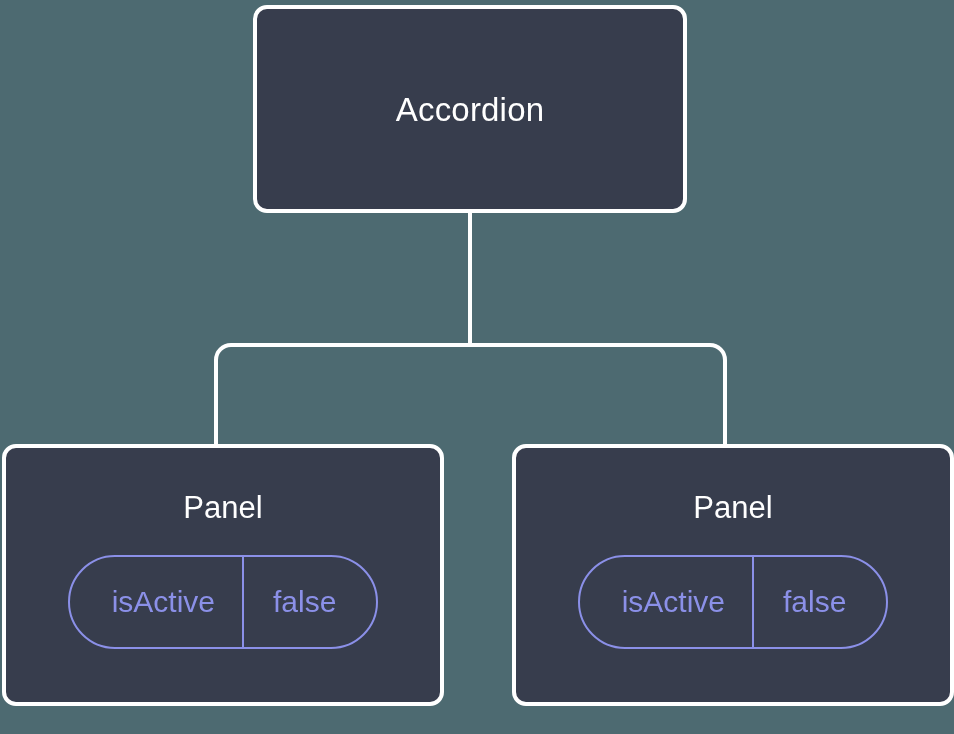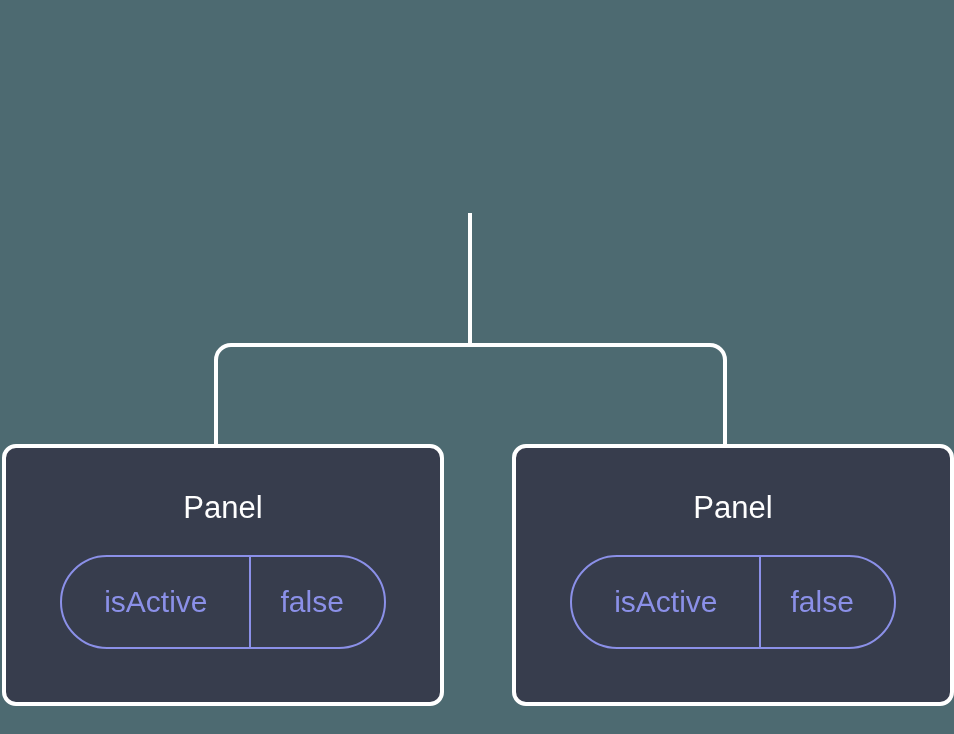--- a/index.html
+++ b/index.html
@@ -89,40 +89,43 @@
   .prop-value {
     display: flex;
     align-items: center;
     justify-content: center;
     color: #8b90e8;
     font-size: 30px;
     line-height: 1;
     white-space: nowrap;
   }
   .prop-key {
-    padding: 0 42px 0 42px;
+    padding: 0 27px 0 42px;
   }
   .prop-value {
     padding: 0 40px 0 29px;
     border-left: 2px solid #8b90e8;
   }
 </style>
 </head>
 <body>
 
 <div id="stage">
 
   <svg id="edges" viewBox="0 0 954 734" width="954" height="734" aria-hidden="true">
     <g fill="none" stroke="#ffffff" stroke-width="4" stroke-linecap="butt">
       <path d="M470,213 L470,345"></path>
       <path d="M470,345 L231,345 A15,15 0 0 0 216,360 L216,470"></path>
       <path d="M470,345 L710,345 A15,15 0 0 1 725,360 L725,470"></path>
     </g>
   </svg>
 
+  <div class="node node--root">
+    <div class="node-title">Accordion</div>
+  </div>
 
   <div class="node node--leaf node--leaf-left">
     <div class="node-title">Panel</div>
     <div class="prop-pill">
       <span class="prop-key">isActive</span>
       <span class="prop-value">false</span>
     </div>
   </div>
 
   <div class="node node--leaf node--leaf-right">

